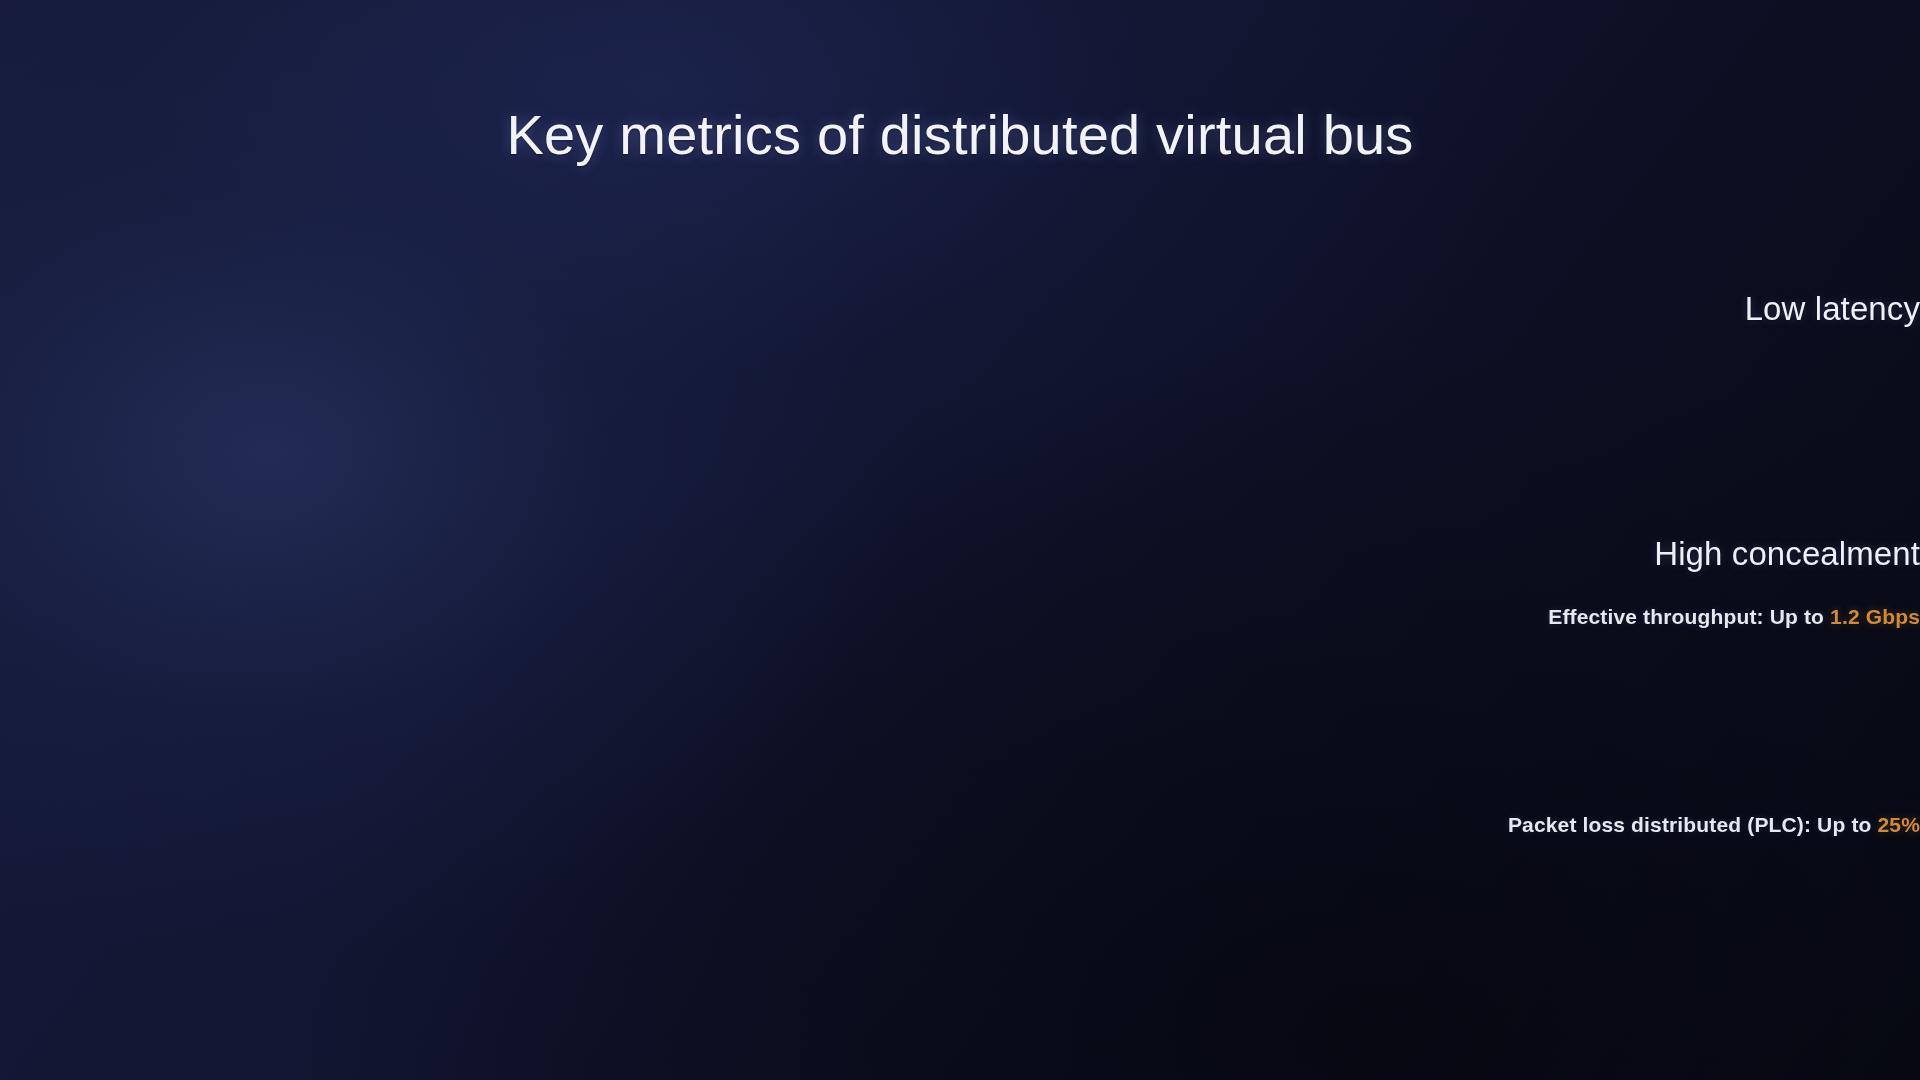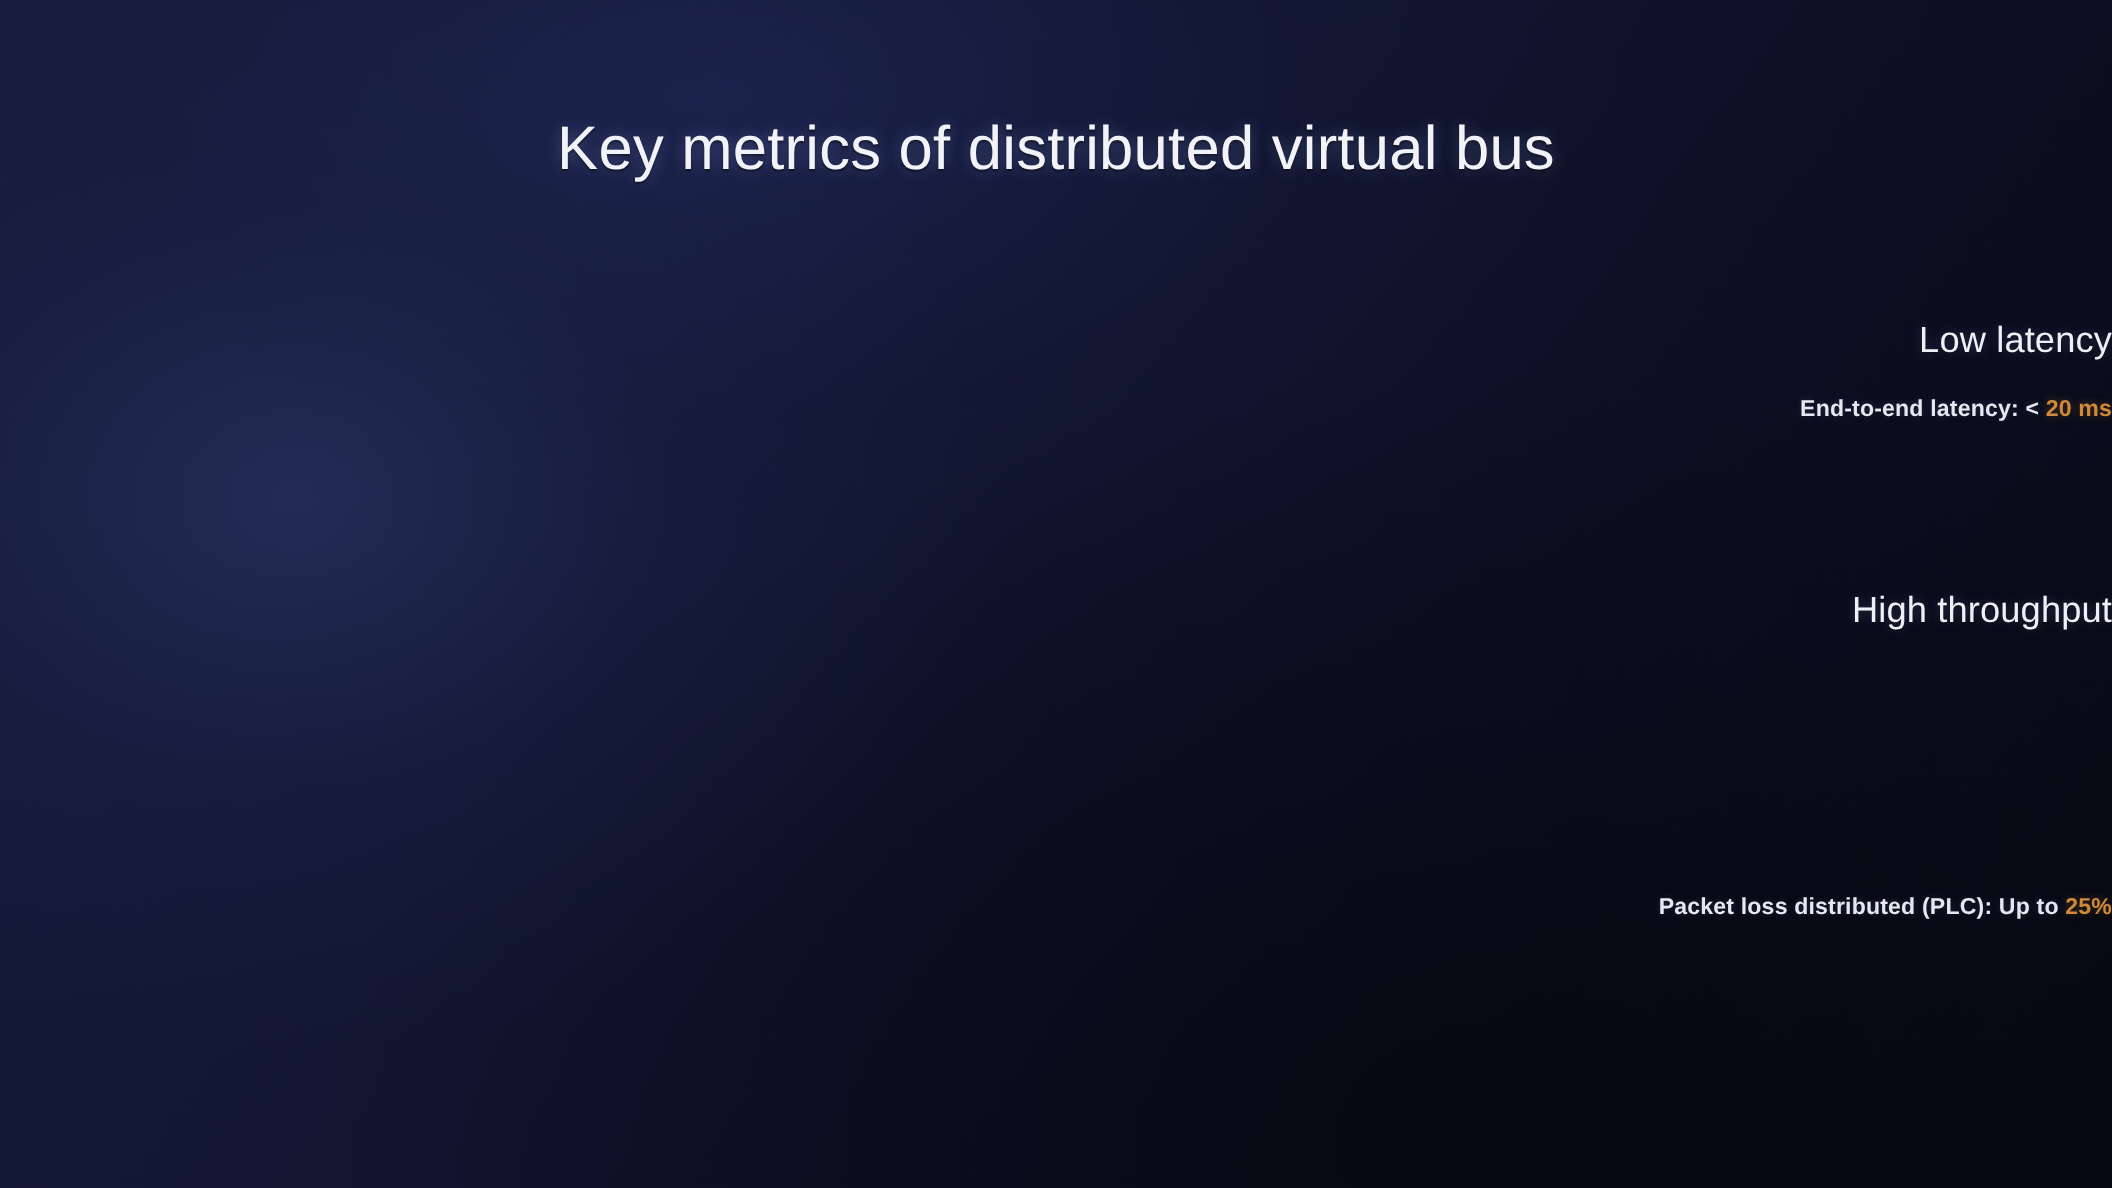--- a/index.html
+++ b/index.html
@@ -106,28 +106,28 @@
 <div id="slide">
 
   <div id="grain"></div>
 
   <div id="content">
 
     <div class="slide-title">Key metrics of distributed virtual bus</div>
 
     <div class="metric-block m0">
       <div class="metric-heading">Low latency</div>
-      <div class="metric-detail">
-        <span class="metric-label">End-to-end latency: &lt;</span>
-        <span class="metric-value">20 ms</span>
-      </div>
     </div>
 
     <div class="metric-block m1">
-      <div class="metric-heading">High throughput</div>
+      <div class="metric-heading">High concealment</div>
+      <div class="metric-detail">
+        <span class="metric-label">Effective throughput: Up to</span>
+        <span class="metric-value">1.2 Gbps</span>
+      </div>
     </div>
 
     <div class="metric-block m2">
       <div class="metric-detail">
         <span class="metric-label">Packet loss distributed (PLC): Up to</span>
         <span class="metric-value">25%</span>
       </div>
     </div>
 
   </div>

